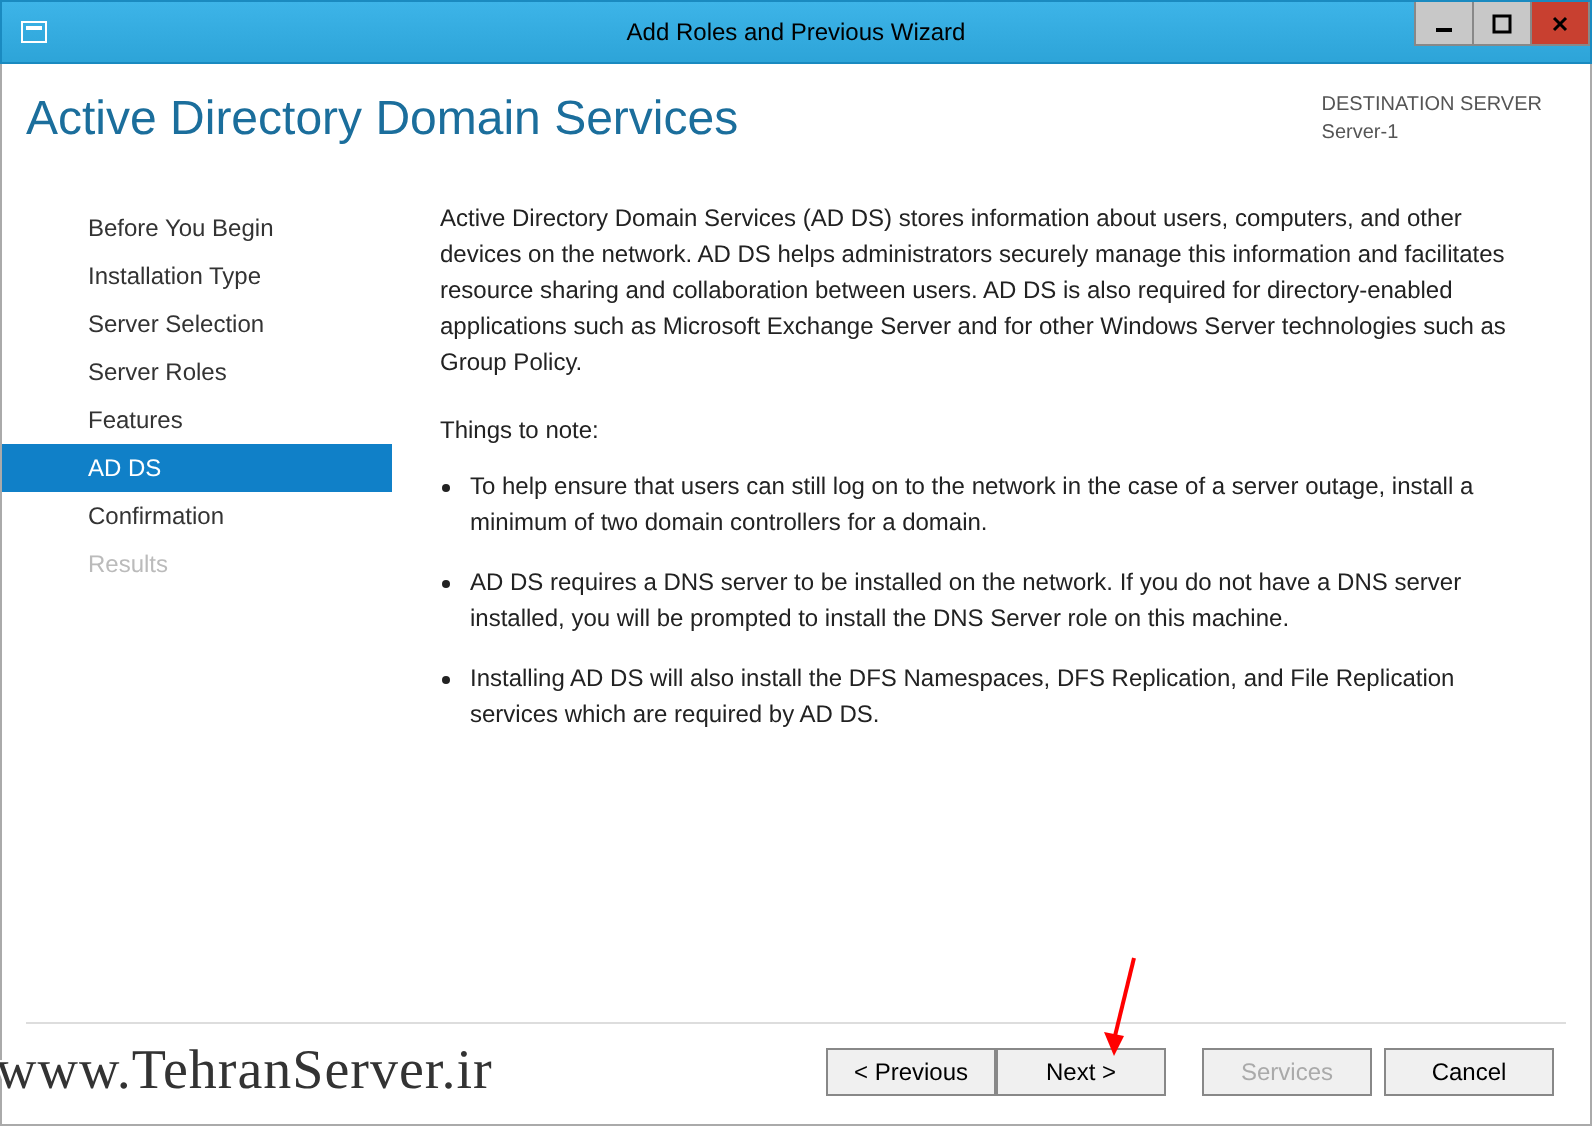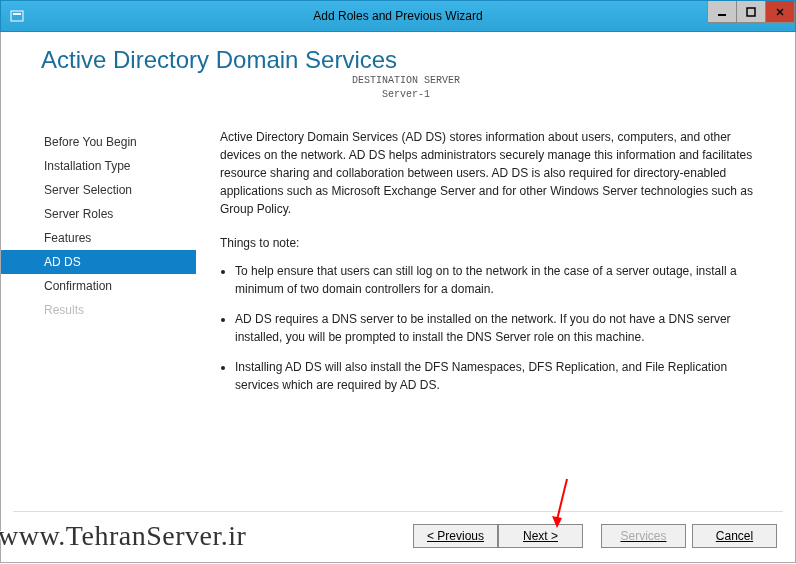--- a/index.html
+++ b/index.html
@@ -62,35 +62,33 @@
       background: #fff;
       border: 1px solid #aaa;
       border-top: none;
       height: 531px;
       position: relative;
       padding: 14px 0 0 0;
     }
     .header-row {
       display: flex;
       justify-content: space-between;
-      padding: 0 24px 0 40px;
+      padding: 0 24px 0 12px;
       margin-bottom: 20px;
-      flex-direction: column;
     }
     .page-heading {
       color: #1b6e9c;
       font-size: 24px;
       font-weight: 300;
     }
     .dest-box {
-      text-align: center;
+      text-align: left;
       font-size: 10px;
       color: #555;
       line-height: 1.4;
-      font-family: Liberation Mono, monospace;
     }
     .dest-label { display: block; }
     .dest-server { display: block; }
     .main-area {
       display: flex;
       padding: 0 18px 0 0;
     }
     .sidebar {
       width: 195px;
       padding-top: 8px;
@@ -126,21 +124,20 @@
     }
     .notes-list li {
       margin-bottom: 12px;
     }
     .button-row {
       position: absolute;
       bottom: 14px;
       right: 18px;
       display: flex;
       gap: 6px;
-      text-decoration: underline;
     }
     .wiz-btn {
       width: 85px;
       height: 24px;
       font-size: 12px;
       border: 1px solid #888;
       background: #f0f0f0;
       cursor: pointer;
       font-family: inherit;
     }

